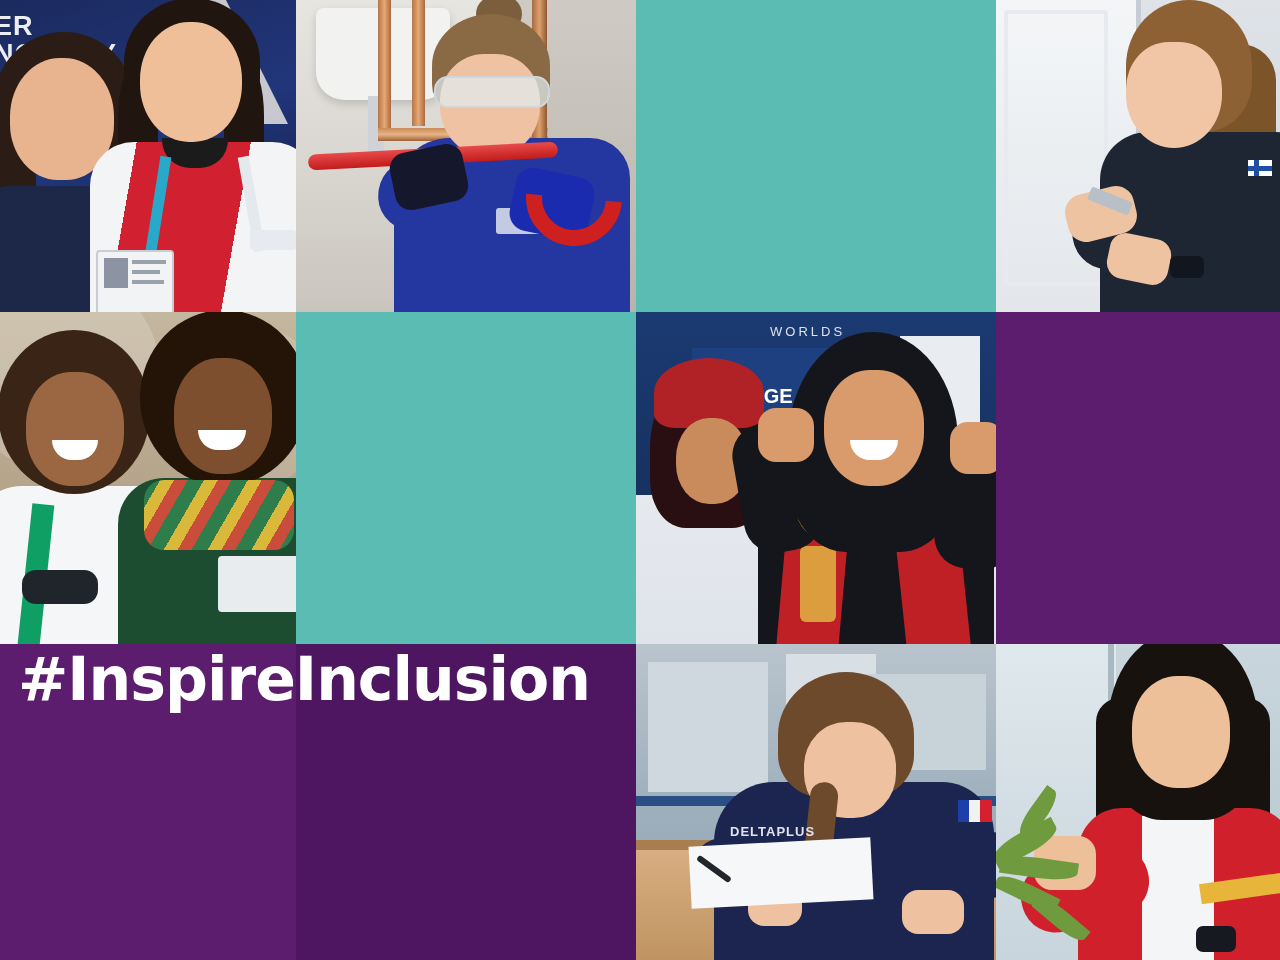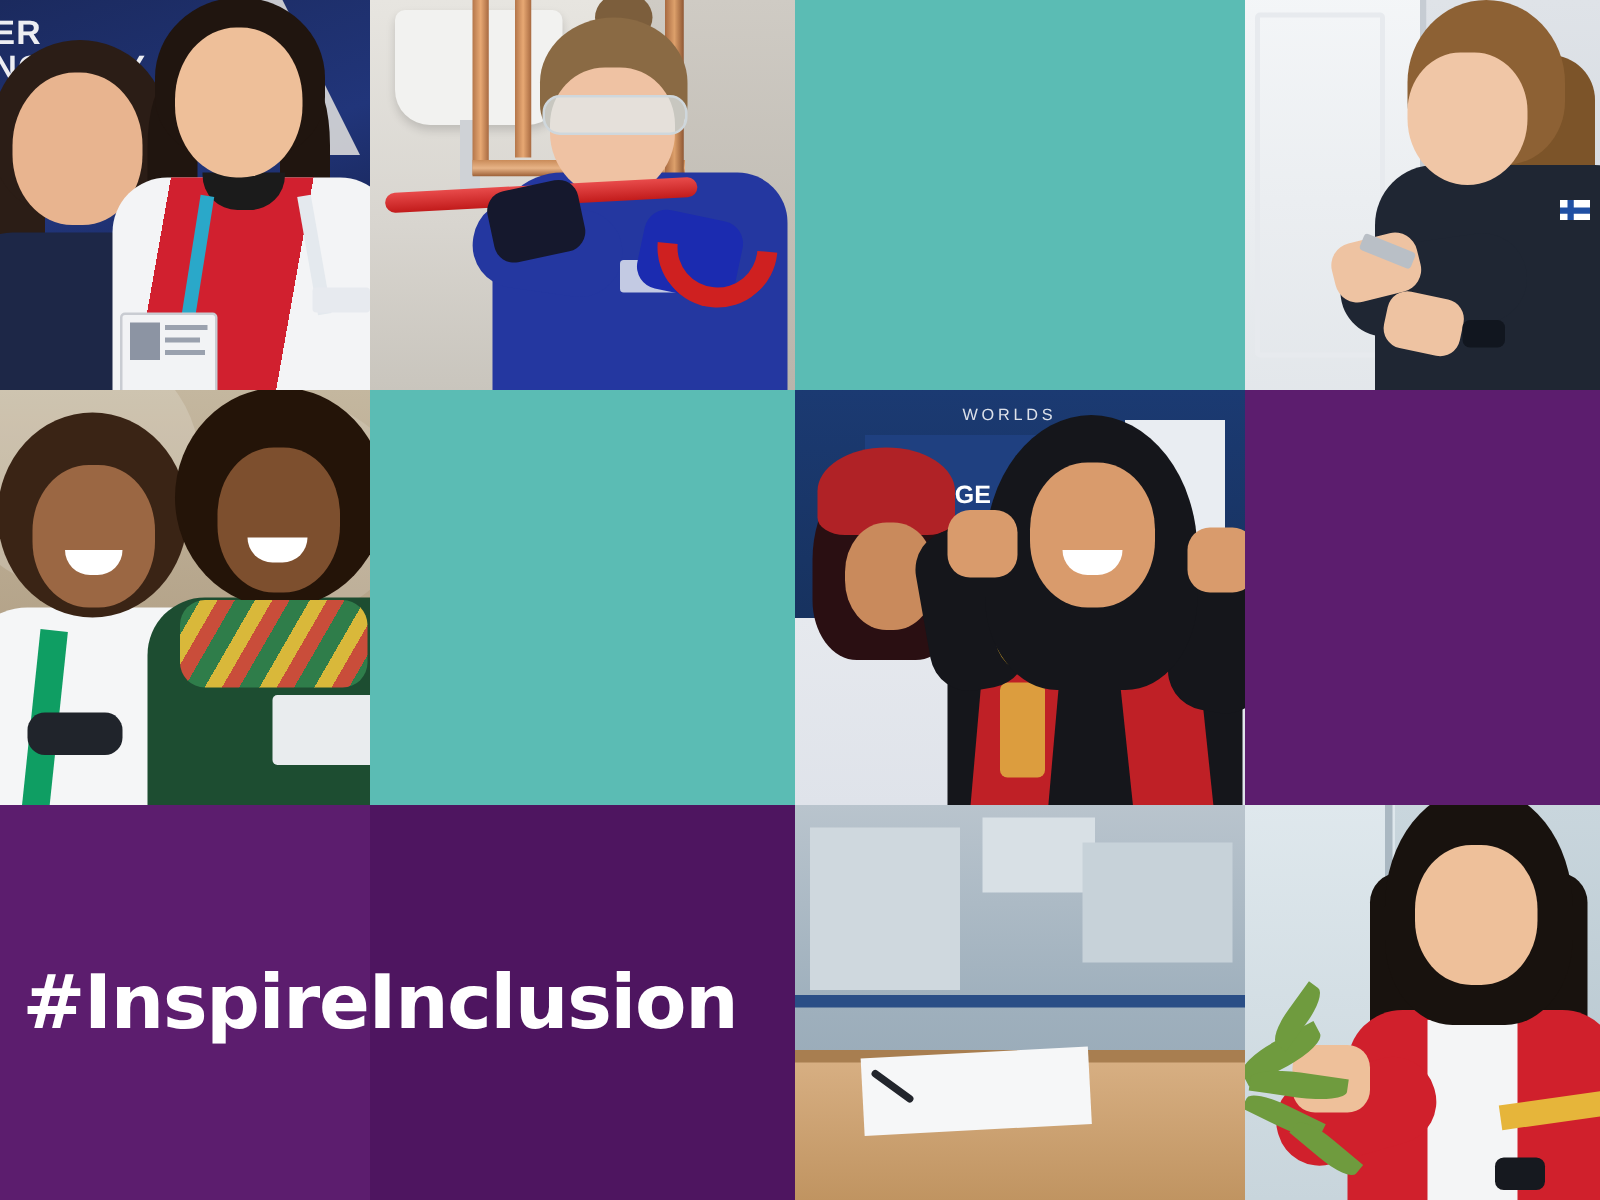--- a/index.html
+++ b/index.html
@@ -185,21 +185,21 @@
   .c12-leaf { position:absolute; background:#6f9b3e; border-radius:50% 0 50% 0; }
 
   
   .hashtag-wrap {
     position: absolute;
     left: 0;
     top: 644px;
     width: 636px;
     height: 316px;
     display: flex;
-    align-items: center;
+    align-items: flex-start;
   }
   .hashtag {
     color: #ffffff;
     font-family: "DejaVu Sans", sans-serif;
     font-weight: 700;
     font-size: 60px;
     letter-spacing: -1px;
     padding-left: 18px;
     white-space: nowrap;
   }
@@ -367,20 +367,32 @@
 
   <div class="cell">
     <div class="photo">
       <div class="c11-bg"></div>
       <div class="c11-shelfA"></div>
       <div class="c11-shelfB"></div>
       <div class="c11-shelfC"></div>
       <div class="c11-rail"></div>
       <div class="c11-desk"></div>
       <div class="c11-deskedge"></div>
+      <div class="c11-person">
+        <div class="c11-top"></div>
+        <div class="c11-armL"></div>
+        <div class="c11-armR"></div>
+        <div class="c11-hair"></div>
+        <div class="c11-face"></div>
+        <div class="c11-braid"></div>
+        <div class="c11-brandtxt">DELTAPLUS</div>
+        <div class="c11-flag"></div>
+        <div class="c11-handL"></div>
+        <div class="c11-handR"></div>
+      </div>
       <div class="c11-paper"></div>
       <div class="c11-pen"></div>
     </div>
   </div>
 
   <div class="cell">
     <div class="photo">
       <div class="c12-bg"></div>
       <div class="c12-winA"></div>
       <div class="c12-winline"></div>

